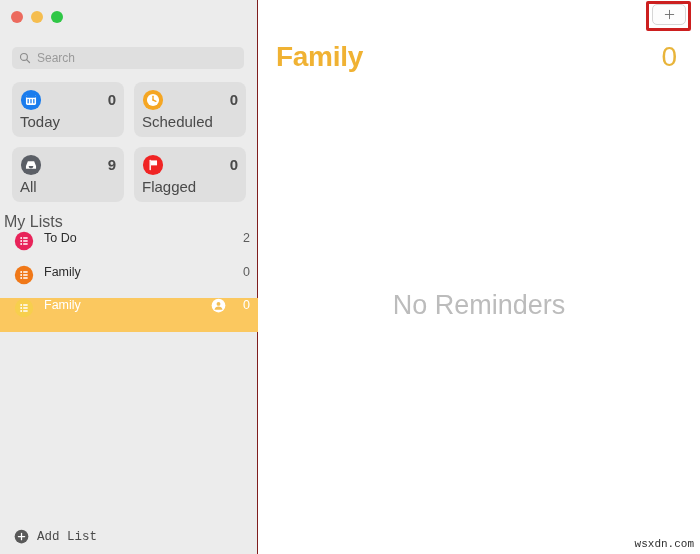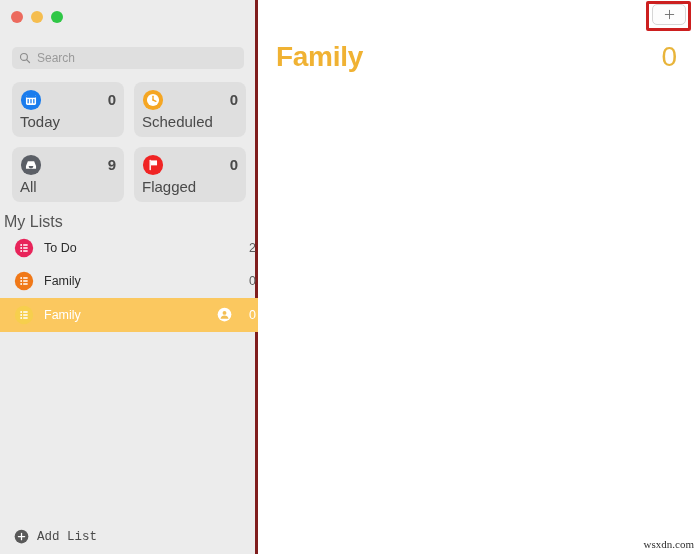--- a/index.html
+++ b/index.html
@@ -13,21 +13,21 @@
     position: relative;
     width: 700px; height: 554px;
     display: flex;
   }
 
   
   #sidebar {
     position: relative;
     width: 258px; height: 554px;
     background: #ececec;
-    border-right: 3px solid #7f1d1d;
+    border-right: 1px solid #7f1d1d;
     flex: 0 0 258px;
   }
 
   .traffic-lights {
     position: absolute;
     top: 11px; left: 11px;
     display: flex; gap: 8px;
   }
   .tl { width: 12px; height: 12px; border-radius: 50%; }
   .tl-close { background: #ec6a5e; }
@@ -88,22 +88,22 @@
     top: 213px; left: 4px;
     font-size: 16px; color: #555;
   }
   .lists {
     position: absolute;
     top: 231px; left: 0; width: 258px;
   }
   .list-row {
     position: relative;
     height: 33.5px;
-    display: flex; align-items: center;
-    padding: 0 2px 0 14px;
+    display: flex; 
+    padding: 0 8px 0 14px;
     gap: 10px;
   }
   .list-row.selected { background: #fbc85f; }
   .list-icon { width: 20px; height: 20px; flex: 0 0 20px; display:block; }
   .list-name {
     flex: 1 1 auto;
     font-size: 12.5px; color: #2d2d2d;
   }
   .list-row.selected .list-name { color: #ffffff; }
   .list-count {
@@ -166,21 +166,21 @@
     top: 290px; left: 0; right: 0;
     text-align: center;
     font-size: 27px;
     color: #bcbcbc;
   }
   .watermark {
     position: absolute;
     right: 6px; bottom: 4px;
     font-size: 11px;
     color: #2f2f2f;
-    font-family: Liberation Serif, serif;
+    font-family: Liberation Mono, monospace;
   }
 </style>
 </head>
 <body>
 
 <div id="app">
 
   <div id="sidebar">
 
     <div class="traffic-lights">
@@ -322,16 +322,17 @@
       <svg class="plus-icon" viewBox="0 0 24 24">
         <rect x="11" y="2" width="2" height="20" fill="#6f6f6f"></rect>
         <rect x="2" y="11" width="20" height="2" fill="#6f6f6f"></rect>
       </svg>
     </div>
     <div class="annotation-box"></div>
 
     <div class="main-title">Family</div>
     <div class="main-count">0</div>
 
+    <div class="empty-state">No Reminders</div>
 
     <div class="watermark">wsxdn.com</div>
   </div>
 </div>
 
 </body></html>

